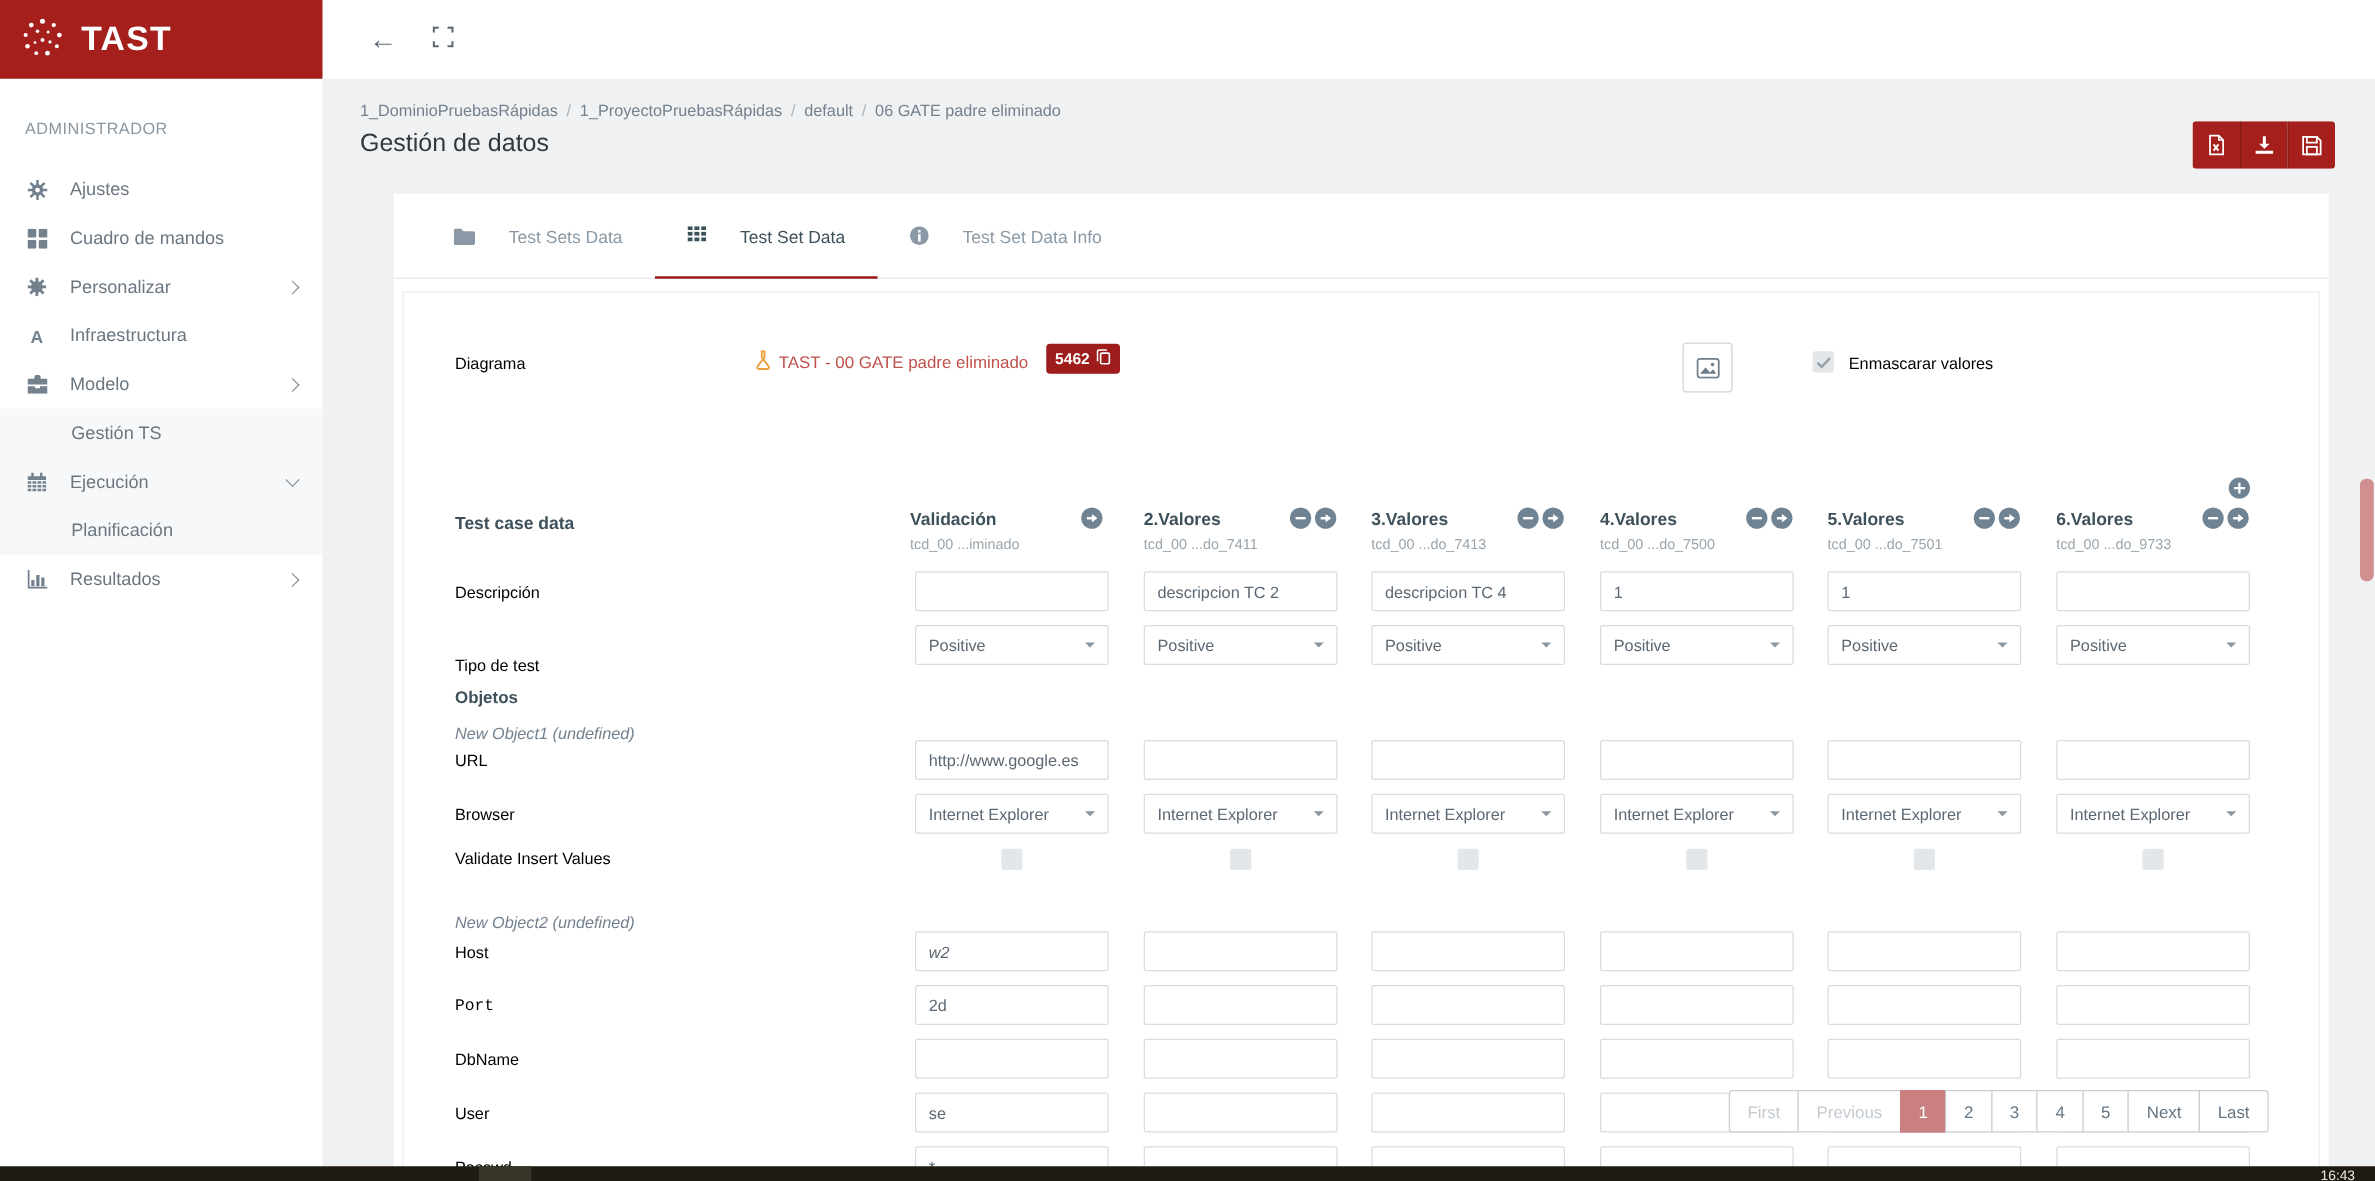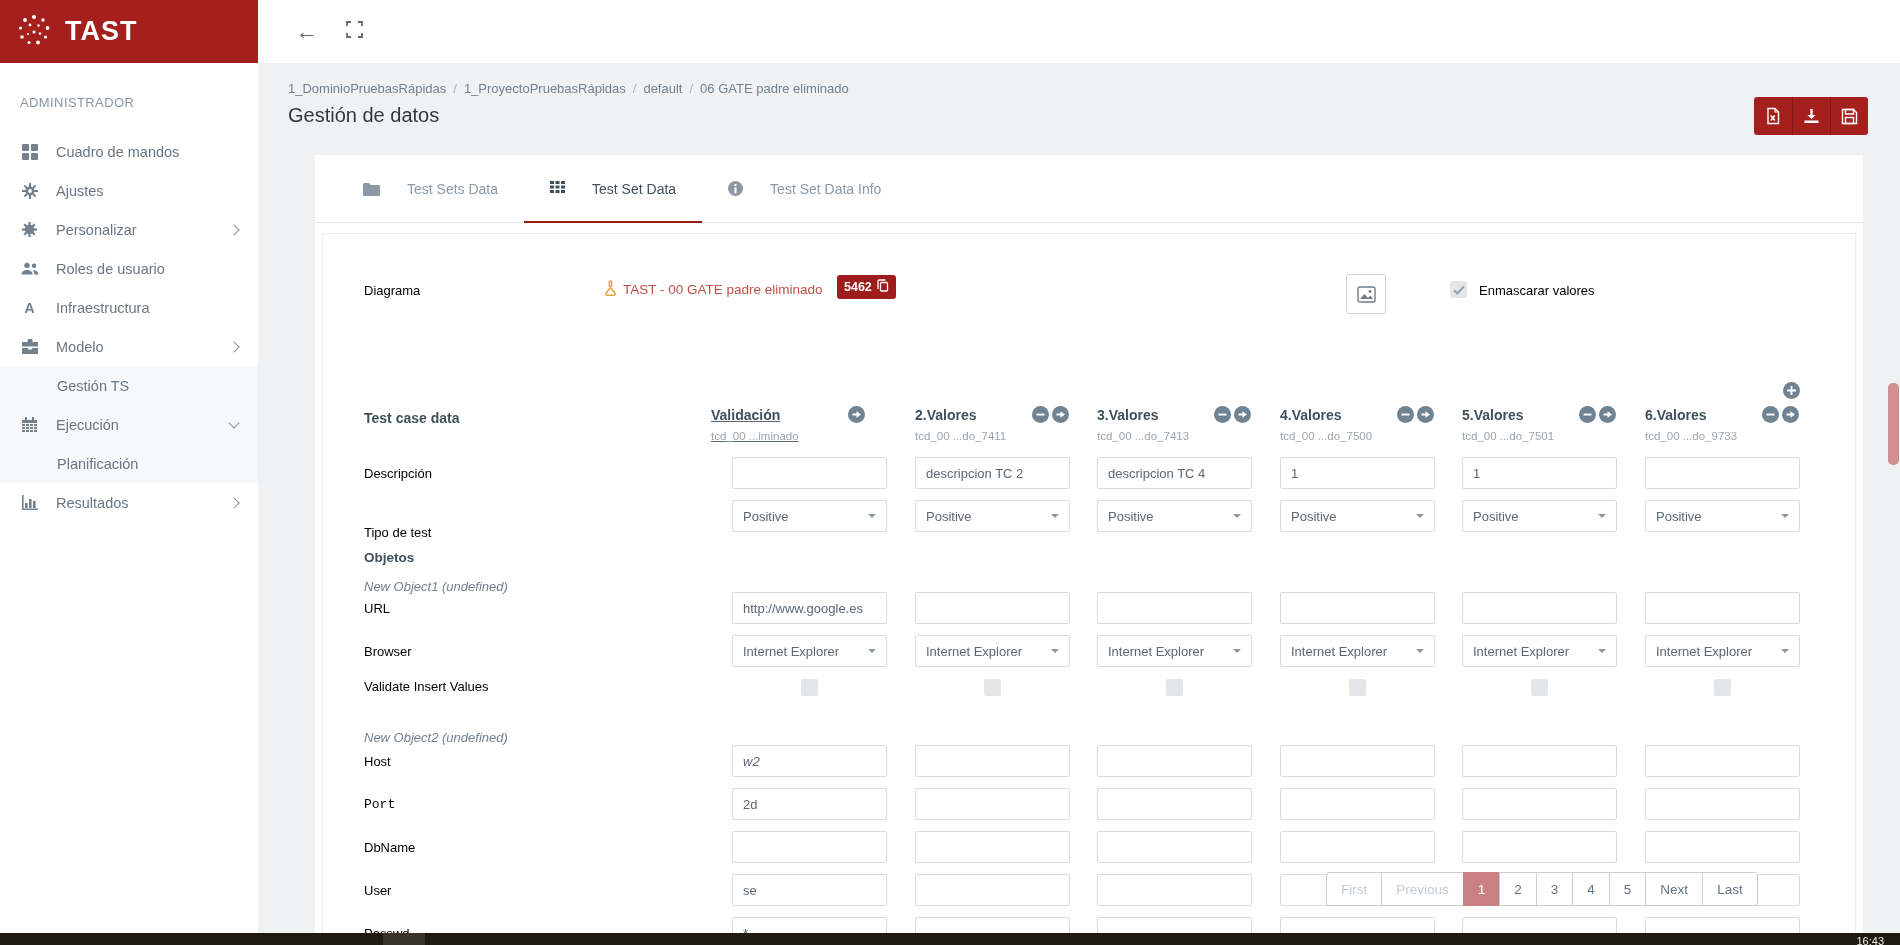--- a/index.html
+++ b/index.html
@@ -70,21 +70,21 @@
 
   .tinput{box-sizing:border-box;width:155px;height:32px;border:1px solid #d8dbe0;border-radius:2px;
           padding:0 10px;font-size:13px;color:#5c6873;font-family:"Liberation Sans",sans-serif;background:#fff;}
   .tselect{box-sizing:border-box;width:155px;height:32px;border:1px solid #d8dbe0;border-radius:2px;
            padding:0 10px;display:flex;align-items:center;justify-content:space-between;
            font-size:13px;color:#5c6873;background:#fff;cursor:pointer;}
   .caret{width:0;height:0;border-left:4px solid transparent;border-right:4px solid transparent;
          border-top:4.5px solid #8a96a0;}
 
   
-  .pagination{position:absolute;left:1326px;top:872px;display:flex;z-index:6;}
+  .pagination{position:absolute;left:1383px;top:872px;display:flex;z-index:6;}
   .page-btn{height:34px;box-sizing:border-box;display:flex;align-items:center;padding:0 14px;
             background:#fff;border:1px solid #c8ced3;margin-left:-1px;font-size:13.5px;
             color:#667683;cursor:pointer;}
   .page-btn:first-child{border-radius:3px 0 0 3px;margin-left:0;}
   .page-btn:last-child{border-radius:0 3px 3px 0;}
   .page-btn.disabled{color:#c3cbd1;cursor:default;}
   .page-btn.active{background:#CA8081;border-color:#CA8081;color:#fff;}
 
   
   .scroll-thumb{position:absolute;right:1px;top:383px;width:11px;height:82px;background:#d18f8f;
@@ -121,68 +121,57 @@
         </svg>
       </span>
       <span class="brand-name">TAST</span>
     </div>
     <div class="nav">
       <div class="nav-heading">ADMINISTRADOR</div>
       <div id="nav-items">
           <div class="nav-item">
             <span class="nicon">
               <svg width="16" height="16" viewBox="0 0 16 16" fill="#73818f">
-                <rect x="0" y="0" width="7" height="7" rx="1"></rect>
-                <rect x="9" y="0" width="7" height="7" rx="1"></rect>
-                <rect x="0" y="9" width="7" height="7" rx="1"></rect>
-                <rect x="9" y="9" width="7" height="7" rx="1"></rect>
-              </svg>
-            </span>
-            <span>Cuadro de mandos</span>
-          </div>
-          <div class="nav-item">
-            <span class="nicon">
-              <svg width="16" height="16" viewBox="0 0 16 16" fill="#73818f">
                 <g>
                   <rect x="7" y="0" width="2" height="16"></rect>
                   <rect x="0" y="7" width="16" height="2"></rect>
                   <rect x="7" y="0" width="2" height="16" transform="rotate(45 8 8)"></rect>
                   <rect x="7" y="0" width="2" height="16" transform="rotate(-45 8 8)"></rect>
                   <circle cx="8" cy="8" r="4.6"></circle>
                   <circle cx="8" cy="8" r="1.9" fill="#fff"></circle>
                 </g>
               </svg>
             </span>
             <span>Ajustes</span>
+          </div>
+          <div class="nav-item">
+            <span class="nicon">
+              <svg width="16" height="16" viewBox="0 0 16 16" fill="#73818f">
+                <rect x="0" y="0" width="7" height="7" rx="1"></rect>
+                <rect x="9" y="0" width="7" height="7" rx="1"></rect>
+                <rect x="0" y="9" width="7" height="7" rx="1"></rect>
+                <rect x="9" y="9" width="7" height="7" rx="1"></rect>
+              </svg>
+            </span>
+            <span>Cuadro de mandos</span>
           </div>
           <div class="nav-item">
             <span class="nicon">
               <svg width="15" height="15" viewBox="0 0 16 16" fill="#73818f">
                 <g>
                   <rect x="6.8" y="0" width="2.4" height="16"></rect>
                   <rect x="0" y="6.8" width="16" height="2.4"></rect>
                   <rect x="6.8" y="0" width="2.4" height="16" transform="rotate(45 8 8)"></rect>
                   <rect x="6.8" y="0" width="2.4" height="16" transform="rotate(-45 8 8)"></rect>
                   <circle cx="8" cy="8" r="5"></circle>
                 </g>
               </svg>
             </span>
             <span>Personalizar</span>
             <span class="chev right"></span>
-          </div>
-          <div class="nav-item">
-            <span class="nicon">
-              <svg width="18" height="14" viewBox="0 0 18 14" fill="#73818f">
-                <circle cx="6" cy="3.4" r="2.7"></circle>
-                <path d="M0.5 12.5c0-3 2.4-4.6 5.5-4.6s5.5 1.6 5.5 4.6z"></path>
-                <circle cx="13" cy="3.8" r="2.2"></circle>
-                <path d="M12.6 8.2c2.7.1 4.9 1.5 4.9 4.3h-4.2c0-1.8-.5-3.2-1.5-4.1z"></path>
-              </svg>
-            </span>
-            <span>Roles de usuario</span>
           </div>
           <div class="nav-item">
             <span class="nicon">
               <span class="glyph-a">A</span>
             </span>
             <span>Infraestructura</span>
           </div>
           <div class="nav-item">
             <span class="nicon">
               <svg width="16" height="15" viewBox="0 0 16 15" fill="#73818f">
@@ -335,21 +324,21 @@
       </span>
       <span class="abs flabel" style="left:1156px;top:49px;">Enmascarar valores</span>
 
       <span class="abs section-label" style="left:41px;top:176px;font-size:14px;">Test case data</span>
       <span class="abs circ-btn" style="left:1460px;top:148px;">
         <svg width="9" height="9" viewBox="0 0 9 9" fill="#fff">
             <path d="M3.6 0h1.8v3.6H9v1.8H5.4V9H3.6V5.4H0V3.6h3.6z"></path>
           </svg>
       </span>
       <div id="col-heads">
-          <div class="abs col-head" style="left: 388px; top: 172px; text-decoration: underline;">
+          <div class="abs col-head" style="left: 405px; top: 172px;">
             <div class="col-title">
               <span>Validación</span>
               <span class="col-icons">
                 <span class="circ-btn">
                   <svg width="9" height="9" viewBox="0 0 9 9" fill="#fff">
                     <path d="M0.5 3.6h4V1.2L9 4.5 4.5 7.8V5.5h-4z"></path>
                   </svg>
                 </span>
               </span>
             </div>

